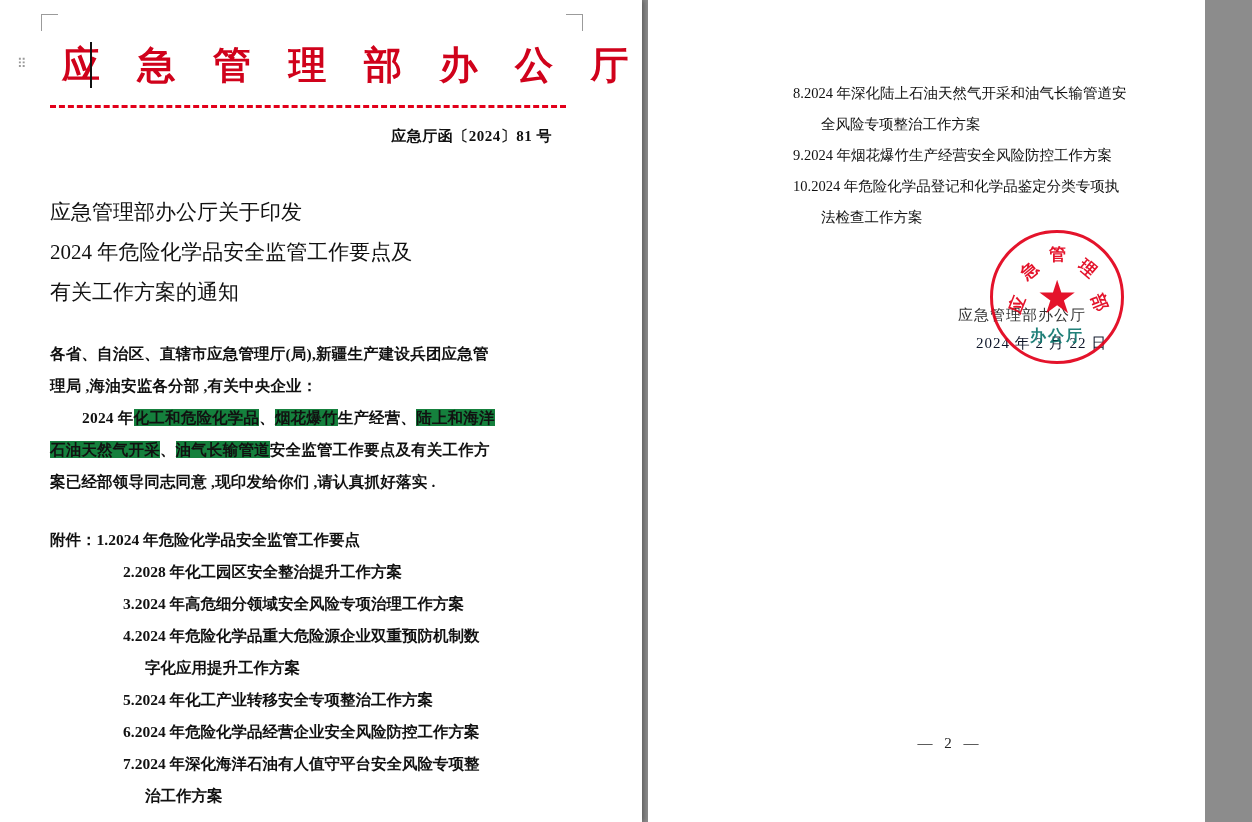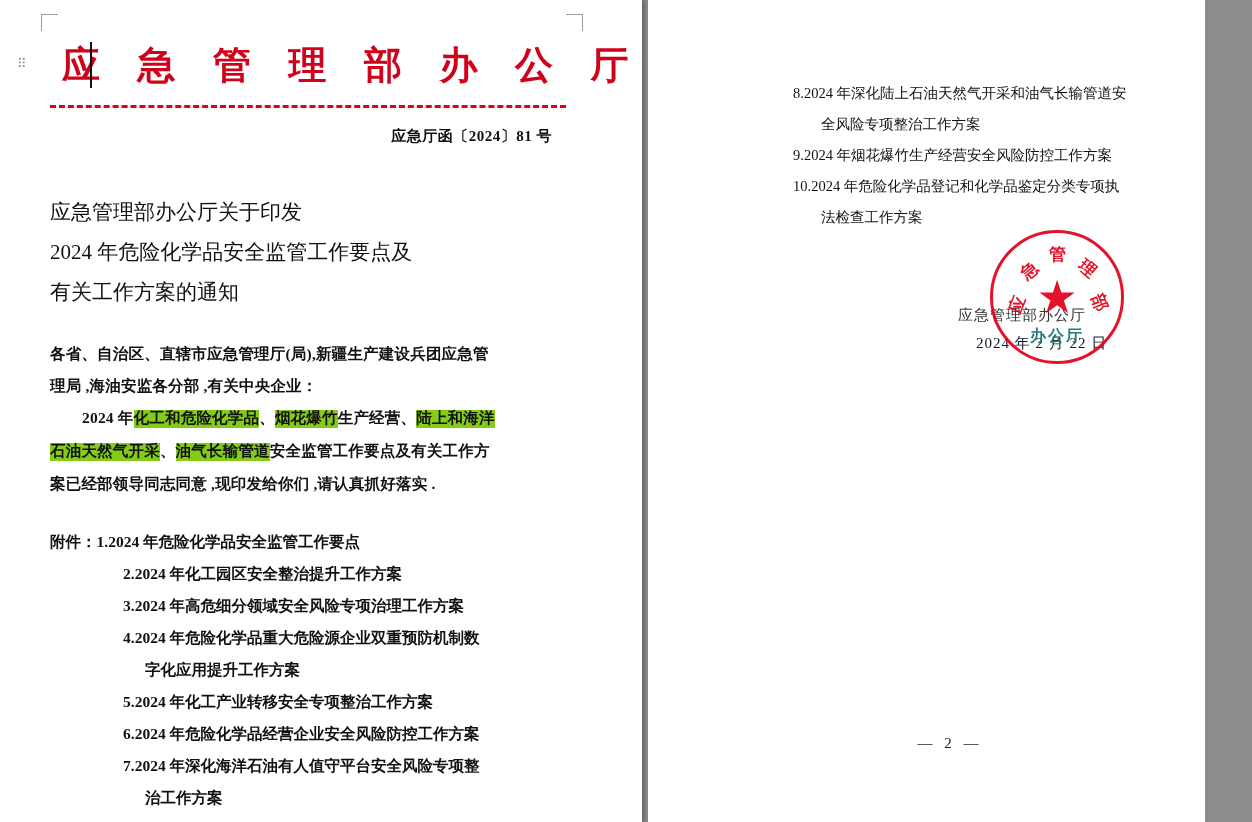--- a/index.html
+++ b/index.html
@@ -111,23 +111,22 @@
     font-family: "Liberation Serif", serif;
     font-weight: bold;
     font-size: 15.5px;
     line-height: 32px;
     color: #111;
     margin-top: 26px;
     letter-spacing: .2px;
   }
   .para .indent { display: inline-block; width: 32px; }
   .hl {
-    background: #84cc16;
-    color: #111;
-    font-family: Liberation Mono, monospace;
+    background: #15803d;
+    color: #111;
   }
   .attach {
     font-family: "Liberation Serif", serif;
     font-weight: bold;
     font-size: 15.5px;
     line-height: 32px;
     color: #111;
     margin-top: 26px;
   }
   .attach-row { white-space: nowrap; }
@@ -278,21 +277,21 @@
             <span class="hl">石油天然气开采</span><span>、</span><span class="hl">油气长输管道</span><span>安全监管工作要点及有关工作方</span>
           </div>
           <div>案已经部领导同志同意 ,现印发给你们 ,请认真抓好落实 .</div>
         </div>
 
         <div class="attach">
           <div class="attach-row">
             <span class="indent"></span><span>附件：</span><span>1.</span><span>2024 年危险化学品安全监管工作要点</span>
           </div>
           <div class="attach-row attach-cont">
-            <span>2.</span><span>2024 年化工园区安全整治提升工作方案</span>
+            <span>2.</span><span>2028 年化工园区安全整治提升工作方案</span>
           </div>
           <div class="attach-row attach-cont">
             <span>3.</span><span>2024 年高危细分领域安全风险专项治理工作方案</span>
           </div>
           <div class="attach-row attach-cont">
             <span>4.</span><span>2024 年危险化学品重大危险源企业双重预防机制数</span>
           </div>
           <div class="attach-row" style="padding-left:95px">字化应用提升工作方案</div>
           <div class="attach-row attach-cont">
             <span>5.</span><span>2024 年化工产业转移安全专项整治工作方案</span>

